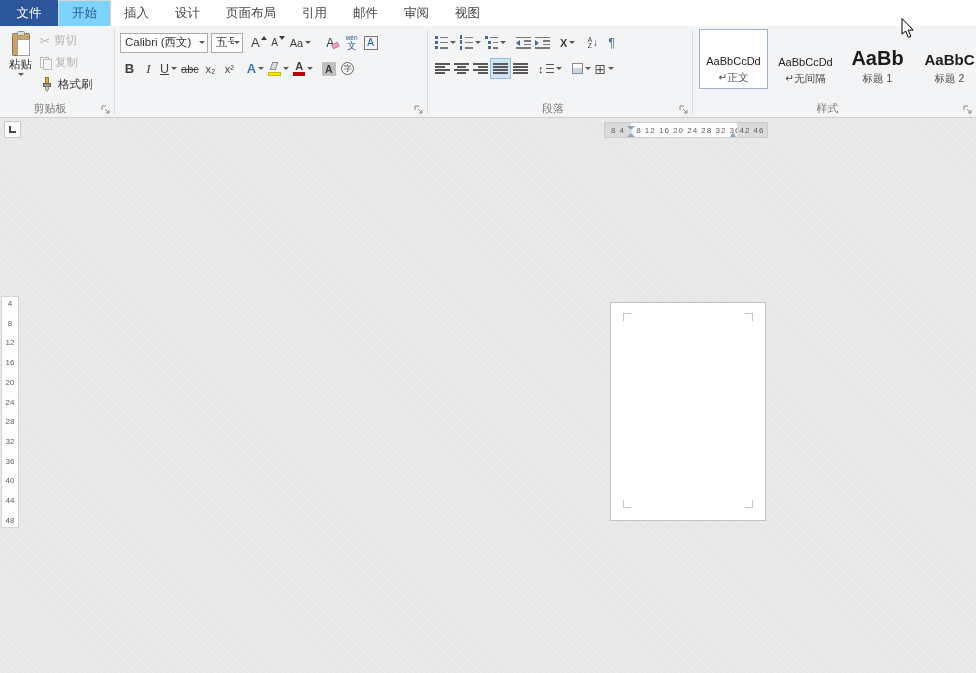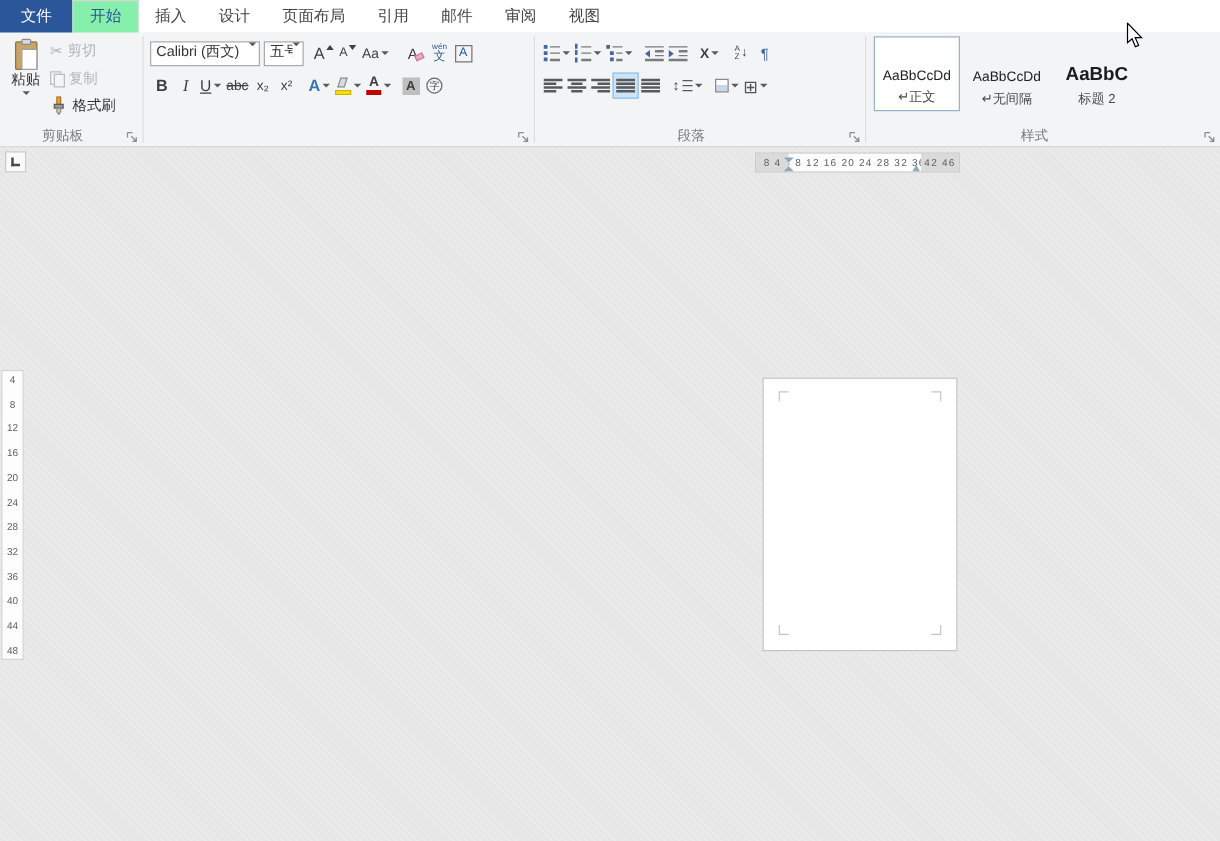--- a/index.html
+++ b/index.html
@@ -4,21 +4,21 @@
 <style>
   *{margin:0;padding:0;box-sizing:border-box}
   html,body{width:976px;height:673px;overflow:hidden}
   body{font-family:"Liberation Sans","DejaVu Sans",sans-serif;font-size:12px;color:#333;position:relative;background:#e7e7e7}
   b,i,u{font-style:normal;font-weight:normal;text-decoration:none;display:inline-block}
 
   
   .tabbar{height:26px;background:#fff;display:flex;align-items:stretch;position:relative;z-index:2}
   .file-tab{width:58px;background:#2b579a;color:#fff;display:flex;align-items:center;justify-content:center;font-size:12.5px;cursor:pointer}
   .tab{padding:0 13px;display:flex;align-items:center;font-size:12.5px;color:#454545;cursor:pointer}
-  .tab.active{background:#86efac;color:#2b579a;border:1px solid #d6d6d6;border-bottom:none}
+  .tab.active{background:#7dd3fc;color:#2b579a;border:1px solid #d6d6d6;border-bottom:none}
 
   
   .ribbon{height:92px;background:#f3f4f6;border-bottom:1px solid #cfcfcf;display:flex;position:relative}
   .gsep{width:1px;background:#dcdddf;margin:3px 0}
   .group{position:relative;padding:0 2px 15px 2px}
   .g-label{position:absolute;bottom:1px;left:0;right:14px;text-align:center;font-size:11px;color:#7b7b7b;pointer-events:none}
   .launcher{position:absolute;right:3px;bottom:2px;cursor:pointer}
 
   
   .g-clipboard{width:114px}
@@ -39,21 +39,21 @@
   .dar{width:0;height:0;border-left:3px solid transparent;border-right:3px solid transparent;border-top:3.5px solid #5a5a5a}
   .rows{display:flex;flex-direction:column;gap:5px;padding-top:6px}
   .row{display:flex;align-items:center}
   .rb{height:21px;min-width:19px;display:flex;align-items:center;justify-content:center;padding:0 2px;cursor:pointer;color:#3f3f3f}
   .rb .dar{margin-left:2px}
   .rb.sel{background:#cde3f7;border:1px solid #92bde4}
   .ml4{margin-left:4px}.ml6{margin-left:6px}.ml10{margin-left:10px}
 
   
   .g-font{width:312px;padding-left:5px}
-  .combo{background:#fff;border:1px solid #ababab;height:20px;display:flex;align-items:flex-start;padding:0 2px 0 4px;font-size:11.5px;cursor:pointer}
+  .combo{background:#fff;border:1px solid #ababab;height:20px;display:flex;align-items:center;padding:0 2px 0 4px;font-size:11.5px;cursor:pointer}
   .fname{width:88px}
   .fsize{width:32px;margin-left:3px}
   .combo .cval{flex:1;white-space:nowrap;overflow:hidden}
   .tB{font-weight:700;font-size:13px}
   .tI{font-family:"Liberation Serif","DejaVu Serif",serif;font-style:italic;font-size:13px}
   .tU{text-decoration:underline;font-size:12.5px}
   .tS{text-decoration:line-through;font-size:11px}
   .tXs{font-size:11px}
   .gA1{font-size:13px}
   .gA2{font-size:10px}
@@ -424,20 +424,24 @@
     <div class="sty-row">
       <div class="style-item selected">
         <span class="prev-s">AaBbCcDd</span>
         <span class="sty-name">↵正文</span>
       </div>
       <div class="style-item">
         <span class="prev-s">AaBbCcDd</span>
         <span class="sty-name">↵无间隔</span>
       </div>
       <div class="style-item">
+        <span class="prev-h1">AaBb</span>
+        <span class="sty-name">标题 1</span>
+      </div>
+      <div class="style-item">
         <span class="prev-h2">AaBbC</span>
         <span class="sty-name">标题 2</span>
       </div>
     </div>
     <div class="g-label">样式</div>
     <svg class="launcher" width="10" height="10" viewBox="0 0 10 10">
       <path d="M1 1 H5 M1 1 V5 M4 4 L8 8 M8 4.8 V8 H4.8" stroke="#8a8a8a" fill="none"></path>
     </svg>
   </div>
 </div>

